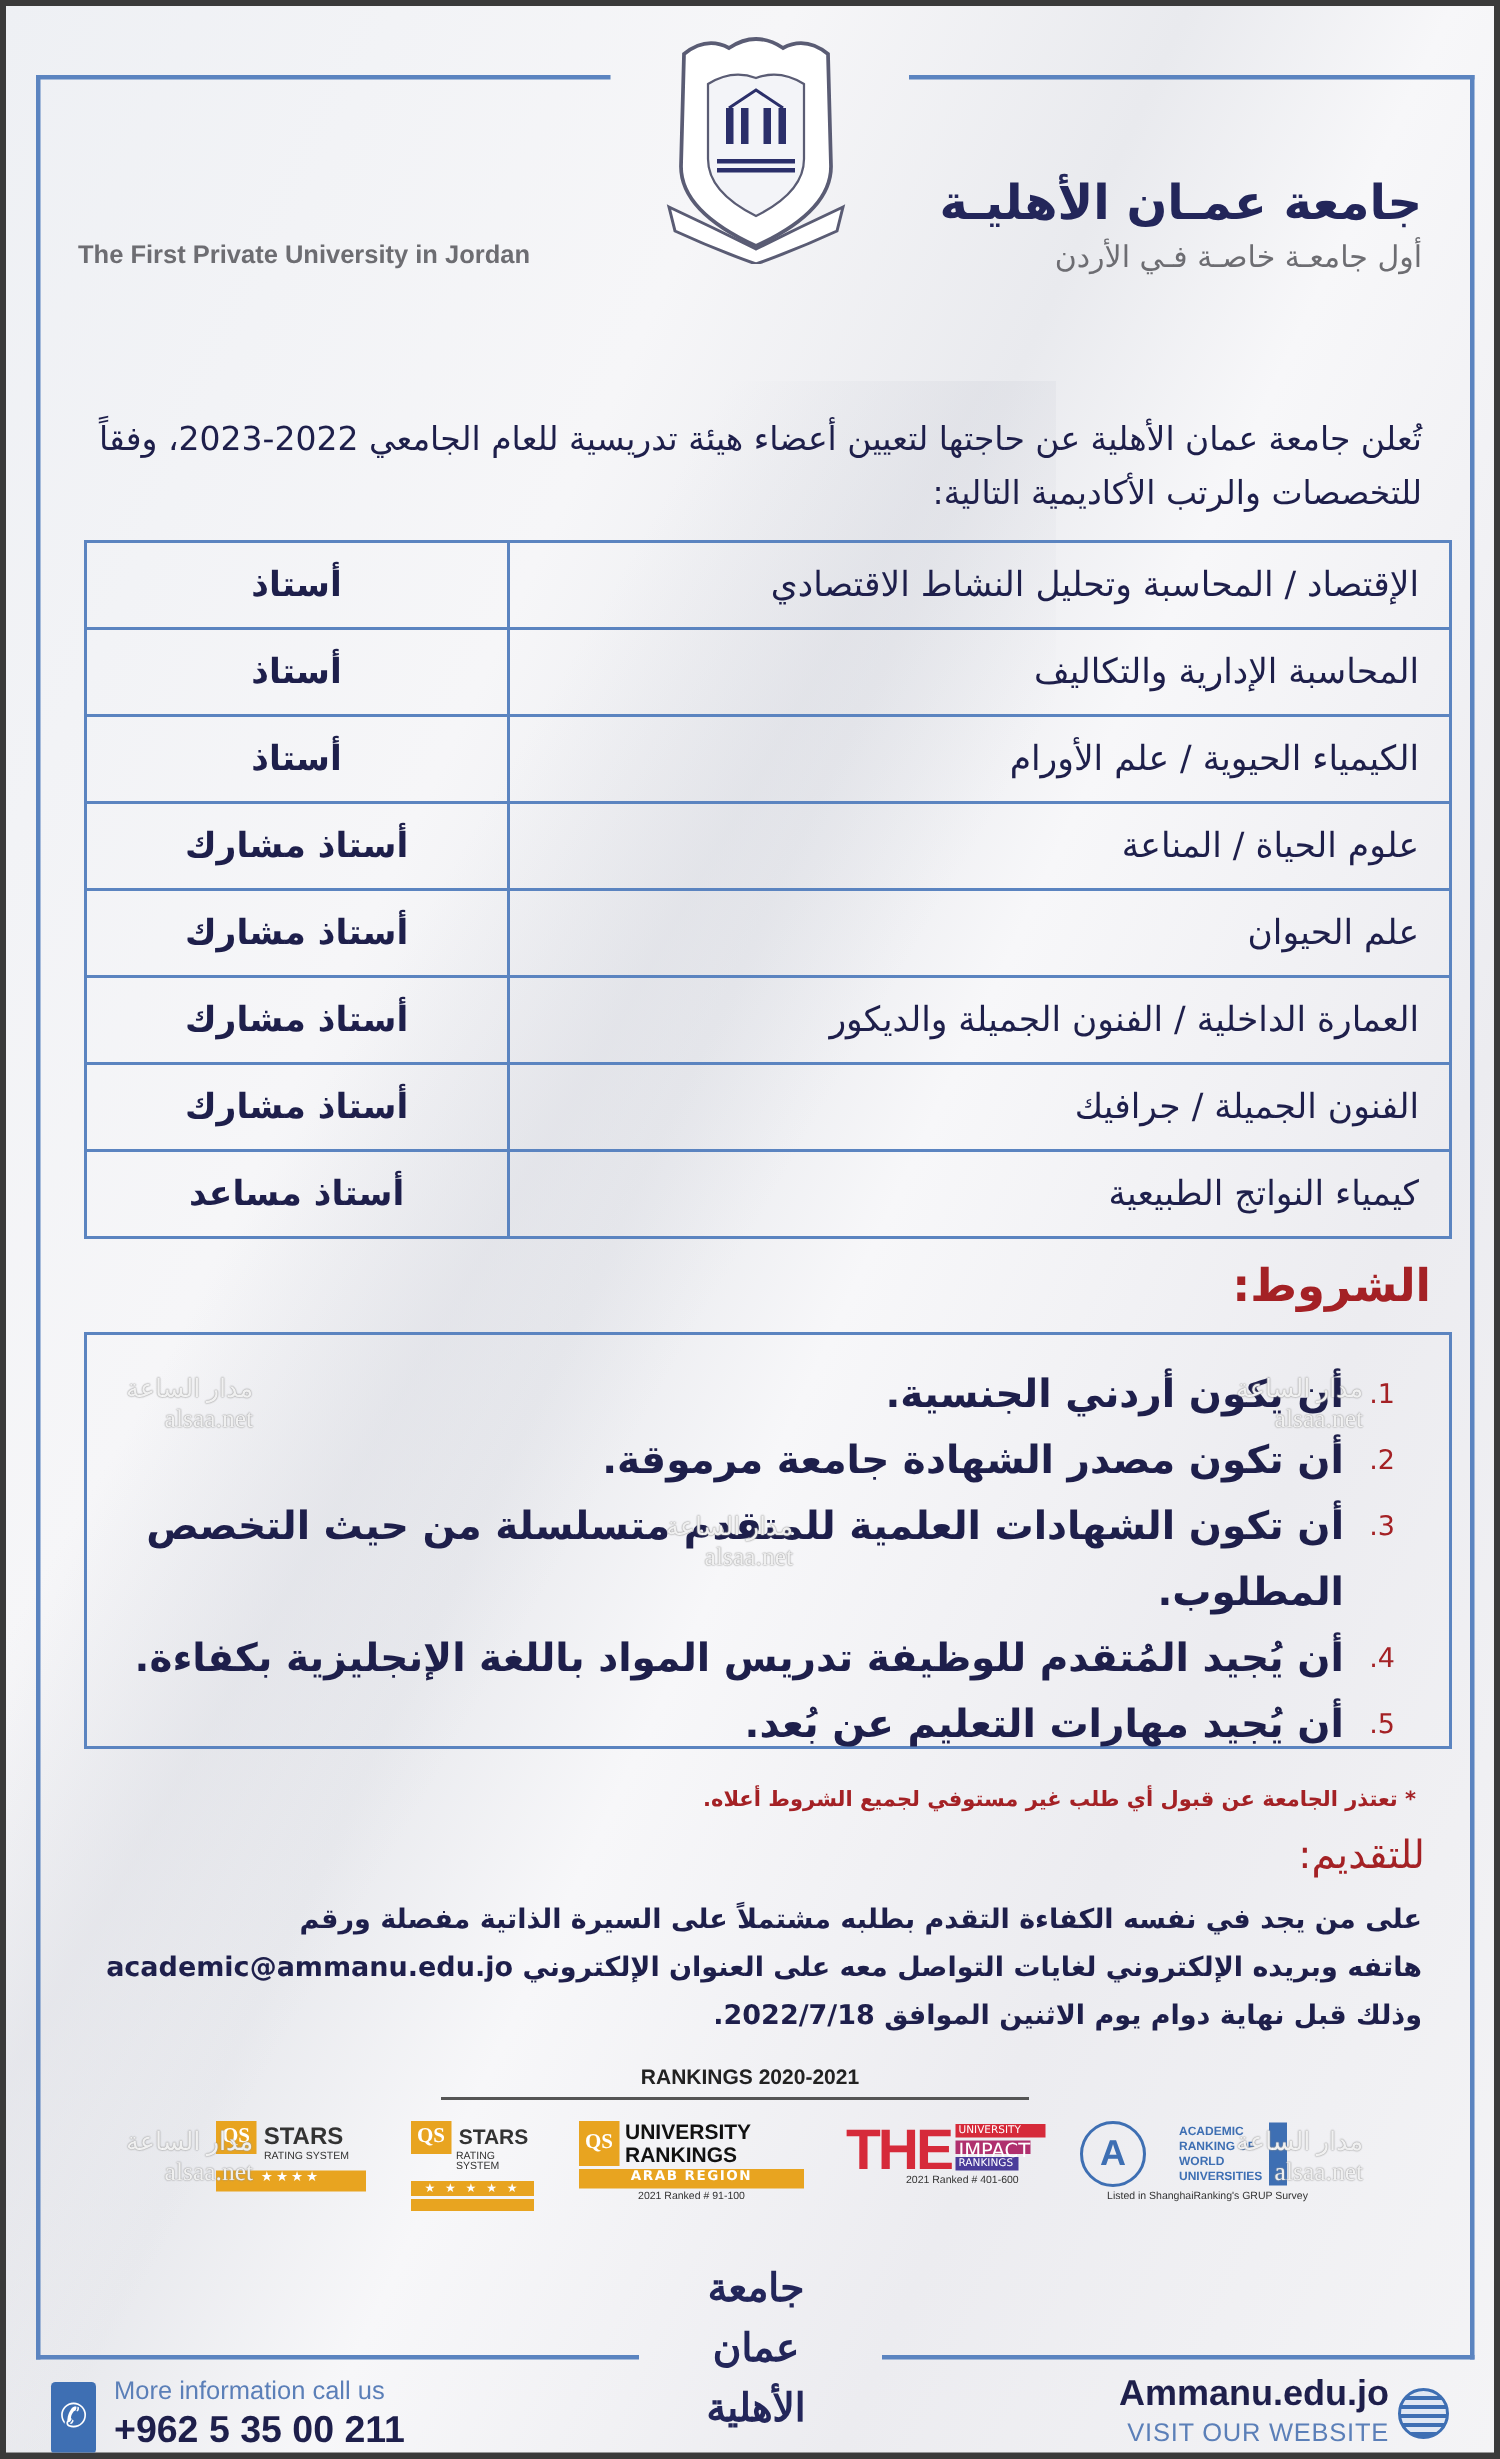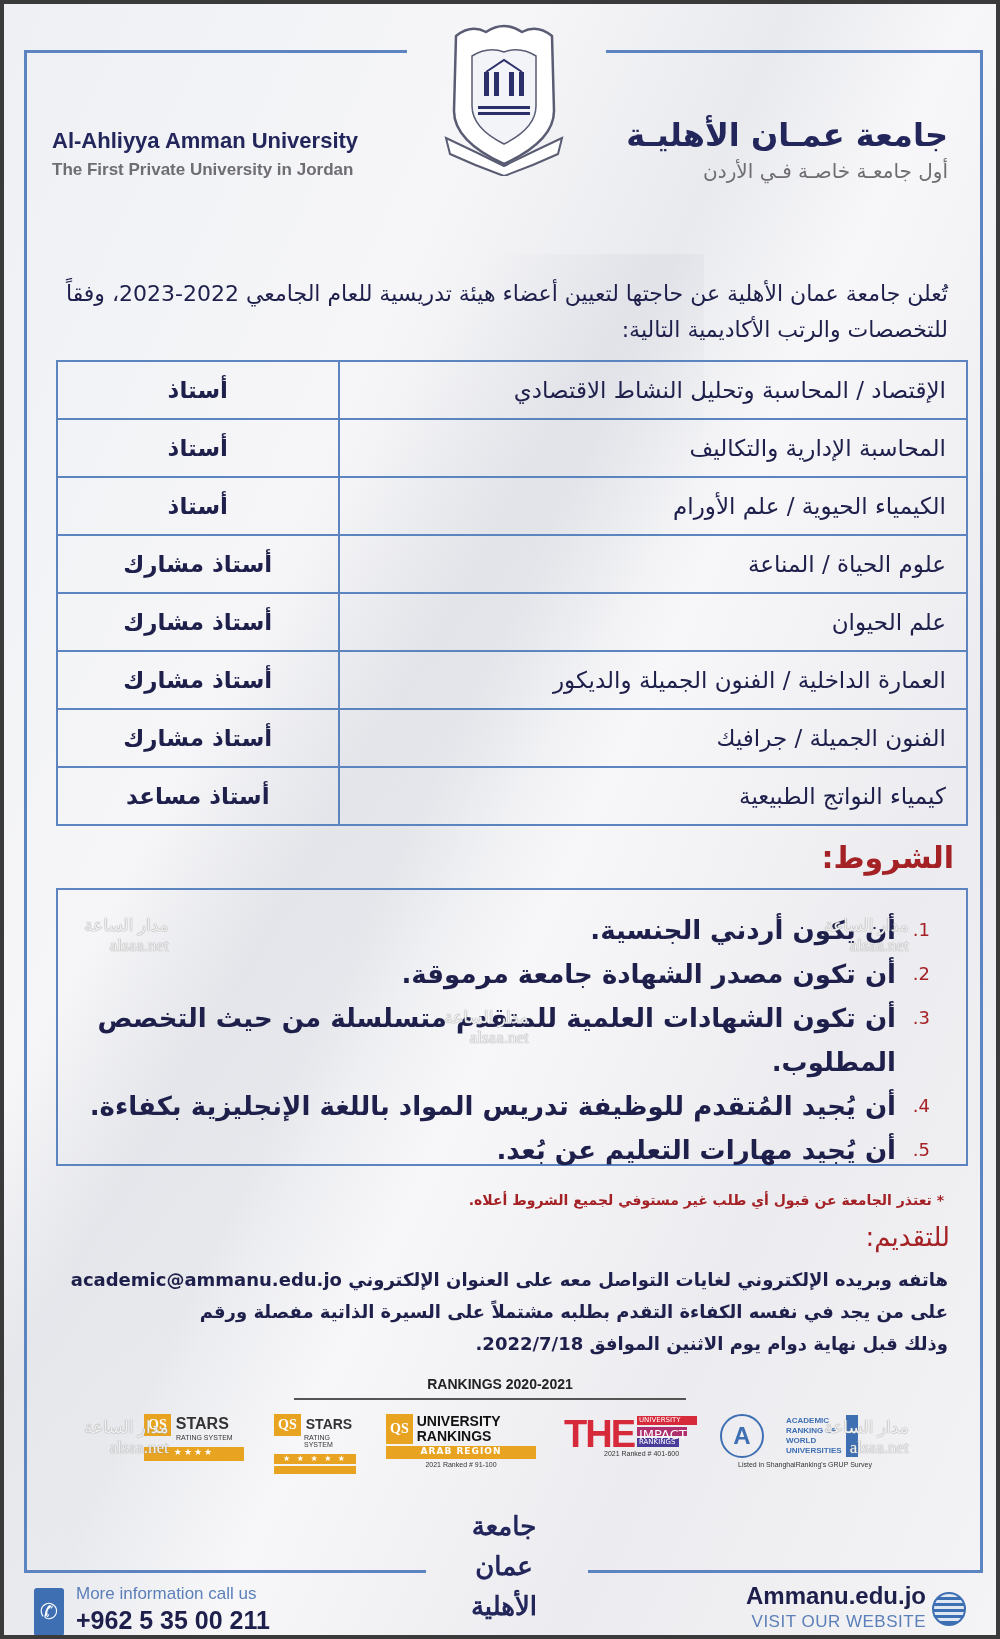--- a/index.html
+++ b/index.html
@@ -79,21 +79,20 @@
     <rect x="48" y="56" width="5" height="24" fill="#2b2f6a"></rect>
     <rect x="58" y="56" width="5" height="24" fill="#2b2f6a"></rect>
     <rect x="73" y="56" width="5" height="24" fill="#2b2f6a"></rect>
     <rect x="83" y="56" width="5" height="24" fill="#2b2f6a"></rect>
     <path d="M50 56 L68 44 L86 56" fill="none" stroke="#2b2f6a" stroke-width="2"></path>
     <rect x="42" y="90" width="52" height="3" fill="#2b2f6a"></rect>
     <rect x="42" y="96" width="52" height="3" fill="#2b2f6a"></rect>
     <path d="M10 122 Q40 136 68 150 Q96 136 126 122 L122 138 Q96 150 68 160 Q40 150 14 138 Z" fill="#fff" stroke="#5a5c74" stroke-width="2"></path>
   </svg>
 
-  <div class="en-title">Al-Ahliyya Amman University</div>
   <div class="en-sub">The First Private University in Jordan</div>
   <div class="ar-title">جامعة عمـان الأهليـة</div>
   <div class="ar-sub">أول جامعـة خاصـة فـي الأردن</div>
 
   <div class="intro">تُعلن جامعة عمان الأهلية عن حاجتها لتعيين أعضاء هيئة تدريسية للعام الجامعي 2022-2023، وفقاً للتخصصات والرتب الأكاديمية التالية:</div>
 
   <table class="jobs">
     <tbody>
       <tr>
           <td class="spec">الإقتصاد / المحاسبة وتحليل النشاط الاقتصادي</td>
@@ -152,22 +151,22 @@
       <li>
           <span class="num">5.</span>
           <span>أن يُجيد مهارات التعليم عن بُعد.</span>
         </li>
     </ul>
   </div>
 
   <div class="note">* تعتذر الجامعة عن قبول أي طلب غير مستوفي لجميع الشروط أعلاه.</div>
   <div class="apply-head">للتقديم:</div>
   <div class="apply-body">
+    <div>على من يجد في نفسه الكفاءة التقدم بطلبه مشتملاً على السيرة الذاتية مفصلة ورقم</div>
     <div>هاتفه وبريده الإلكتروني لغايات التواصل معه على العنوان الإلكتروني academic@ammanu.edu.jo</div>
-    <div>على من يجد في نفسه الكفاءة التقدم بطلبه مشتملاً على السيرة الذاتية مفصلة ورقم</div>
     <div>وذلك قبل نهاية دوام يوم الاثنين الموافق 2022/7/18.</div>
   </div>
 
   <div class="rank-title">RANKINGS 2020-2021</div>
   <div class="rank-line"></div>
 
   <div class="badges">
     <div class="badge" style="left:40px;width:100px;">
       <span class="qs-box">QS</span>
       <span class="stars-txt">STARS</span>

